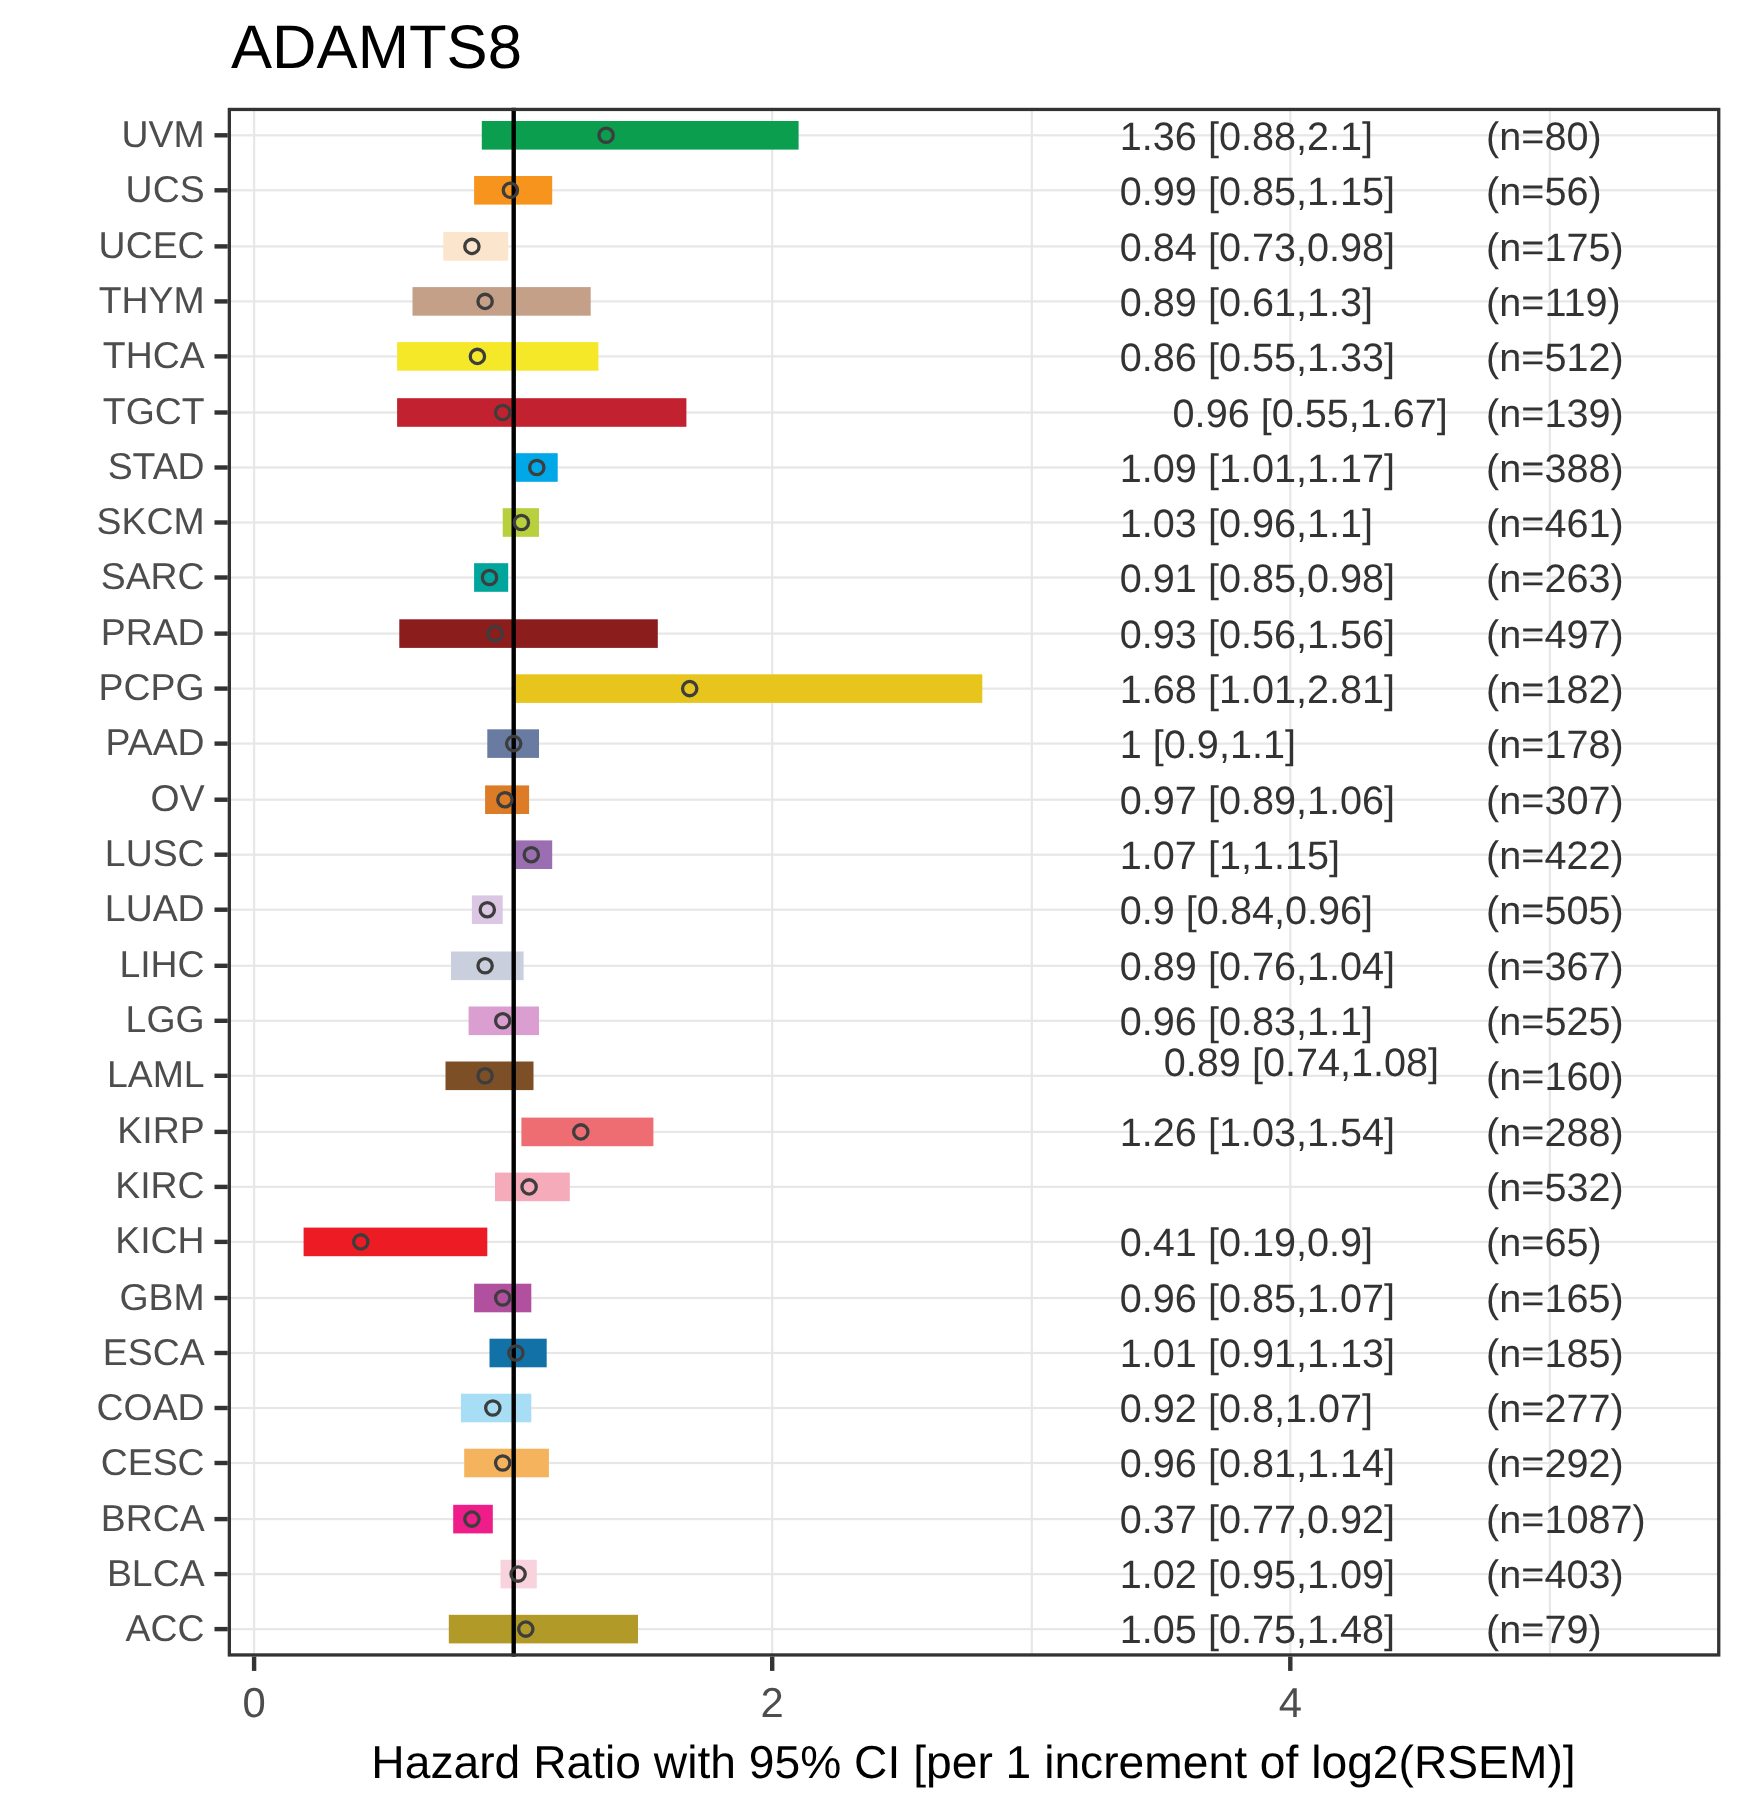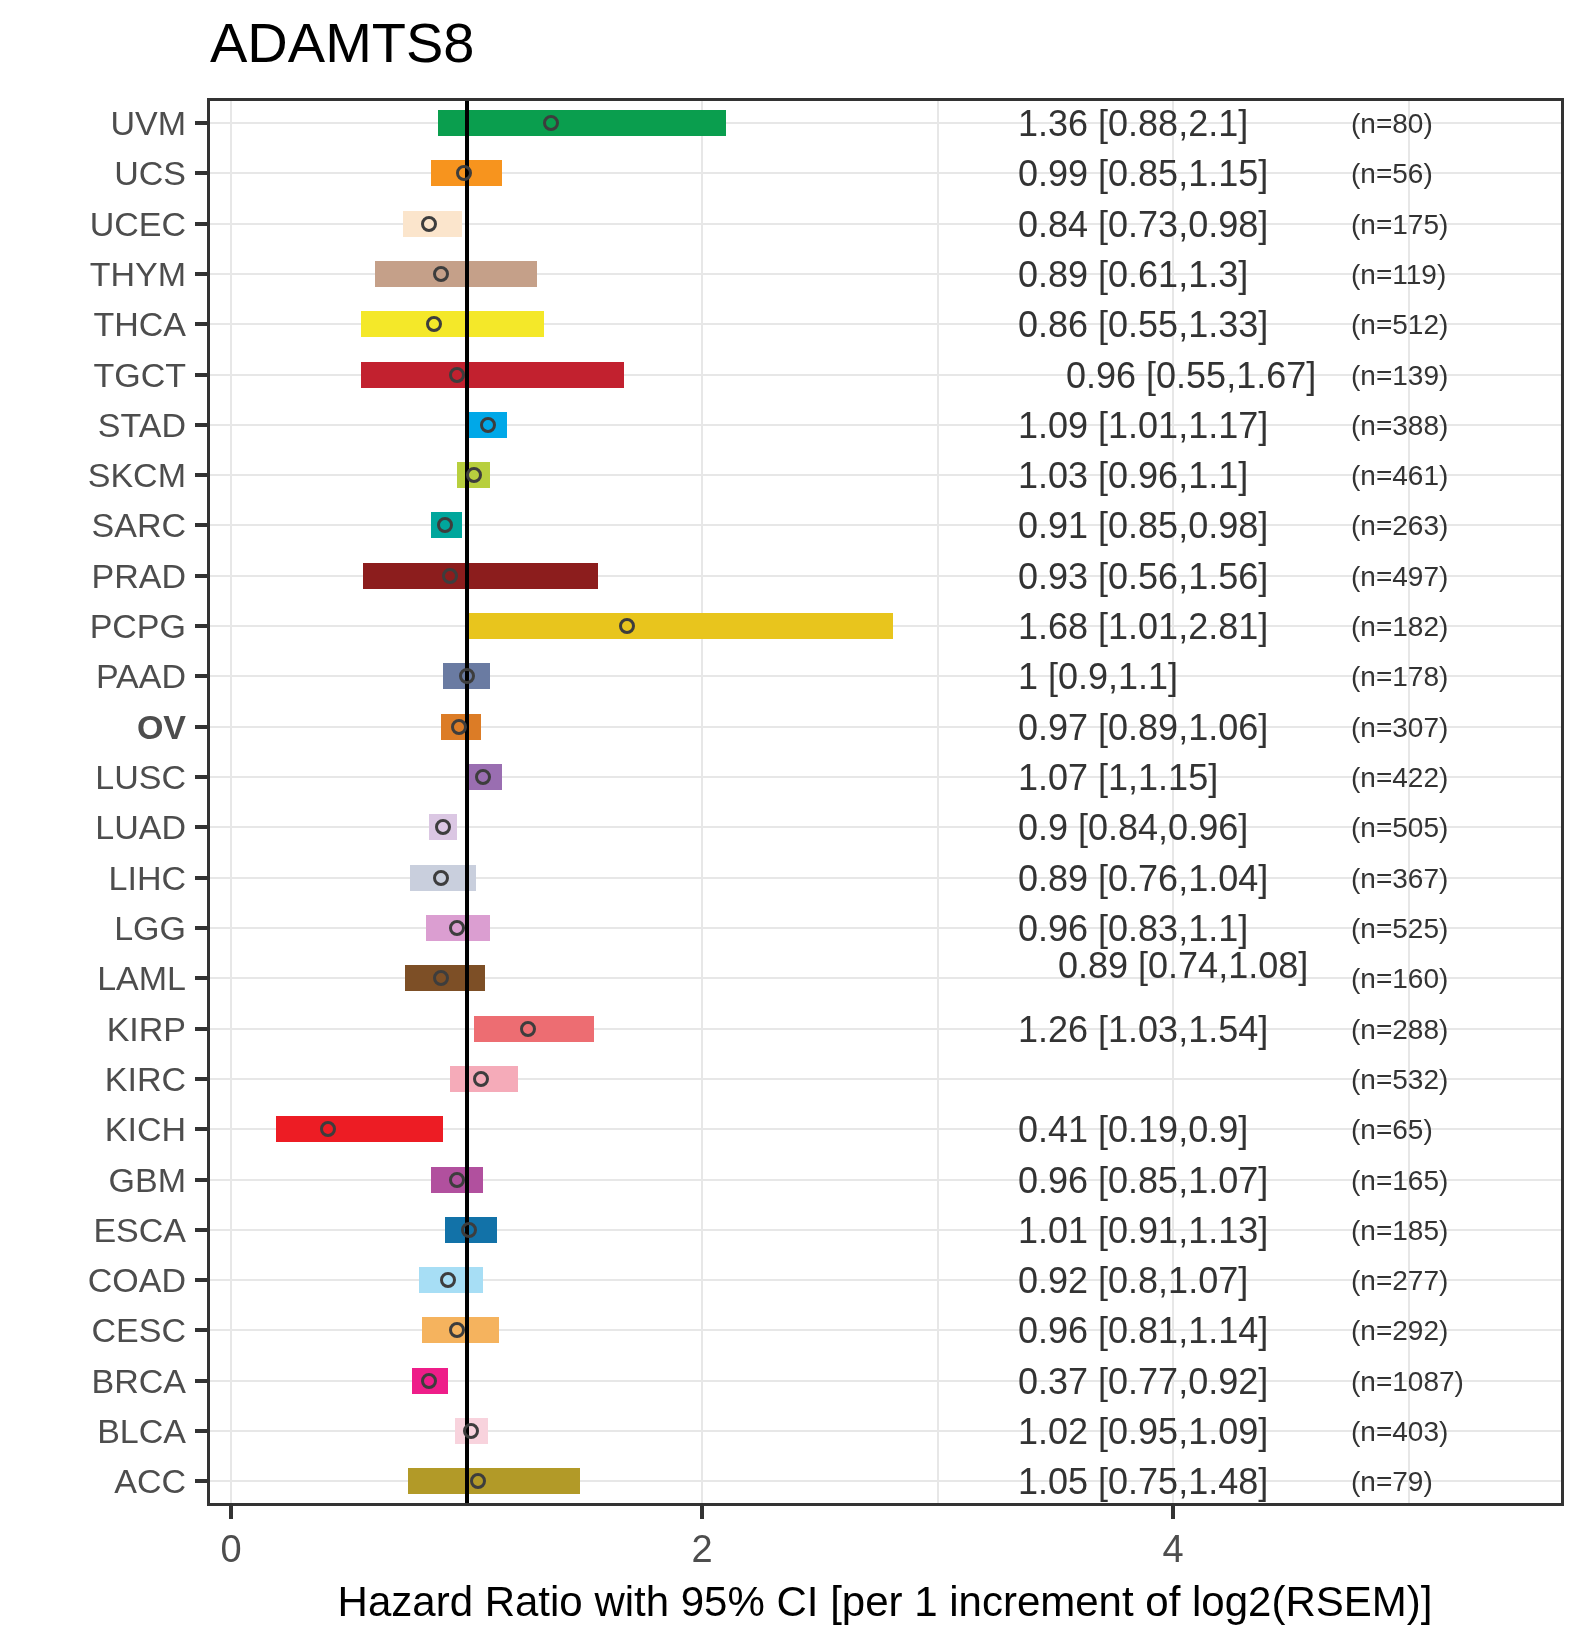--- a/index.html
+++ b/index.html
@@ -17,21 +17,21 @@
   .pt-circle{position:absolute;width:16px;height:16px;border:3px solid #3d3d3d;
              border-radius:50%;background:transparent;box-sizing:border-box;z-index:4;}
   .y-tick{position:absolute;background:#333333;height:4px;width:12px;z-index:2;}
   .x-tick{position:absolute;background:#333333;width:4px;height:13px;z-index:2;}
   .y-label{position:absolute;color:#4d4d4d;font-size:34px;white-space:nowrap;
            transform:translateY(-50%);z-index:2;}
   .x-label{position:absolute;color:#4d4d4d;font-size:38px;white-space:nowrap;
            transform:translateX(-50%);z-index:2;}
   .ci-text{position:absolute;color:#333333;font-size:36px;white-space:nowrap;
            transform:translateY(-50%);z-index:5;}
-  .n-text{position:absolute;color:#333333;font-size:28px;white-space:nowrap;
+  .n-text{position:absolute;color:#333333;font-size:36px;white-space:nowrap;
           transform:translateY(-50%);z-index:5;}
   #x-axis-title{position:absolute;color:#000000;font-size:42px;white-space:nowrap;
                 transform:translateX(-50%);z-index:2;}
 </style>
 </head>
 <body>
 
 <div id="canvas">
   <div id="plot-title">ADAMTS8</div>
   <div id="layer" class="abs" style="left:0;top:0;width:1336px;height:1650px;">
@@ -109,21 +109,21 @@
       <div class="n-text" style="left: 1351px; top: 627.1px;">(n=182)</div>
       <div class="h-grid" style="left: 207px; top: 675.41px; width: 1357px;"></div>
       <div class="ci-bar" style="left: 442.95px; top: 663.41px; width: 47.1px; background: rgb(106, 123, 162);"></div>
       <div class="y-tick" style="left: 195px; top: 674.41px;"></div>
       <div class="y-label" style="left: 40px; top: 676.41px; width: 146px; text-align: right;">PAAD</div>
       <div class="ci-text" style="left: 1018px; top: 677.41px;">1 [0.9,1.1]</div>
       <div class="n-text" style="left: 1351px; top: 677.41px;">(n=178)</div>
       <div class="h-grid" style="left: 207px; top: 725.72px; width: 1357px;"></div>
       <div class="ci-bar" style="left: 440.595px; top: 713.72px; width: 40.035px; background: rgb(220, 124, 38);"></div>
       <div class="y-tick" style="left: 195px; top: 724.72px;"></div>
-      <div class="y-label" style="left: 40px; top: 726.72px; width: 146px; text-align: right; font-weight: bold;">OV</div>
+      <div class="y-label" style="left: 40px; top: 726.72px; width: 146px; text-align: right;">OV</div>
       <div class="ci-text" style="left: 1018px; top: 727.72px;">0.97 [0.89,1.06]</div>
       <div class="n-text" style="left: 1351px; top: 727.72px;">(n=307)</div>
       <div class="h-grid" style="left: 207px; top: 776.03px; width: 1357px;"></div>
       <div class="ci-bar" style="left: 466.5px; top: 764.03px; width: 35.325px; background: rgb(154, 110, 177);"></div>
       <div class="y-tick" style="left: 195px; top: 775.03px;"></div>
       <div class="y-label" style="left: 40px; top: 777.03px; width: 146px; text-align: right;">LUSC</div>
       <div class="ci-text" style="left: 1018px; top: 778.03px;">1.07 [1,1.15]</div>
       <div class="n-text" style="left: 1351px; top: 778.03px;">(n=422)</div>
       <div class="h-grid" style="left: 207px; top: 826.34px; width: 1357px;"></div>
       <div class="ci-bar" style="left: 428.82px; top: 814.34px; width: 28.26px; background: rgb(219, 199, 227);"></div>

